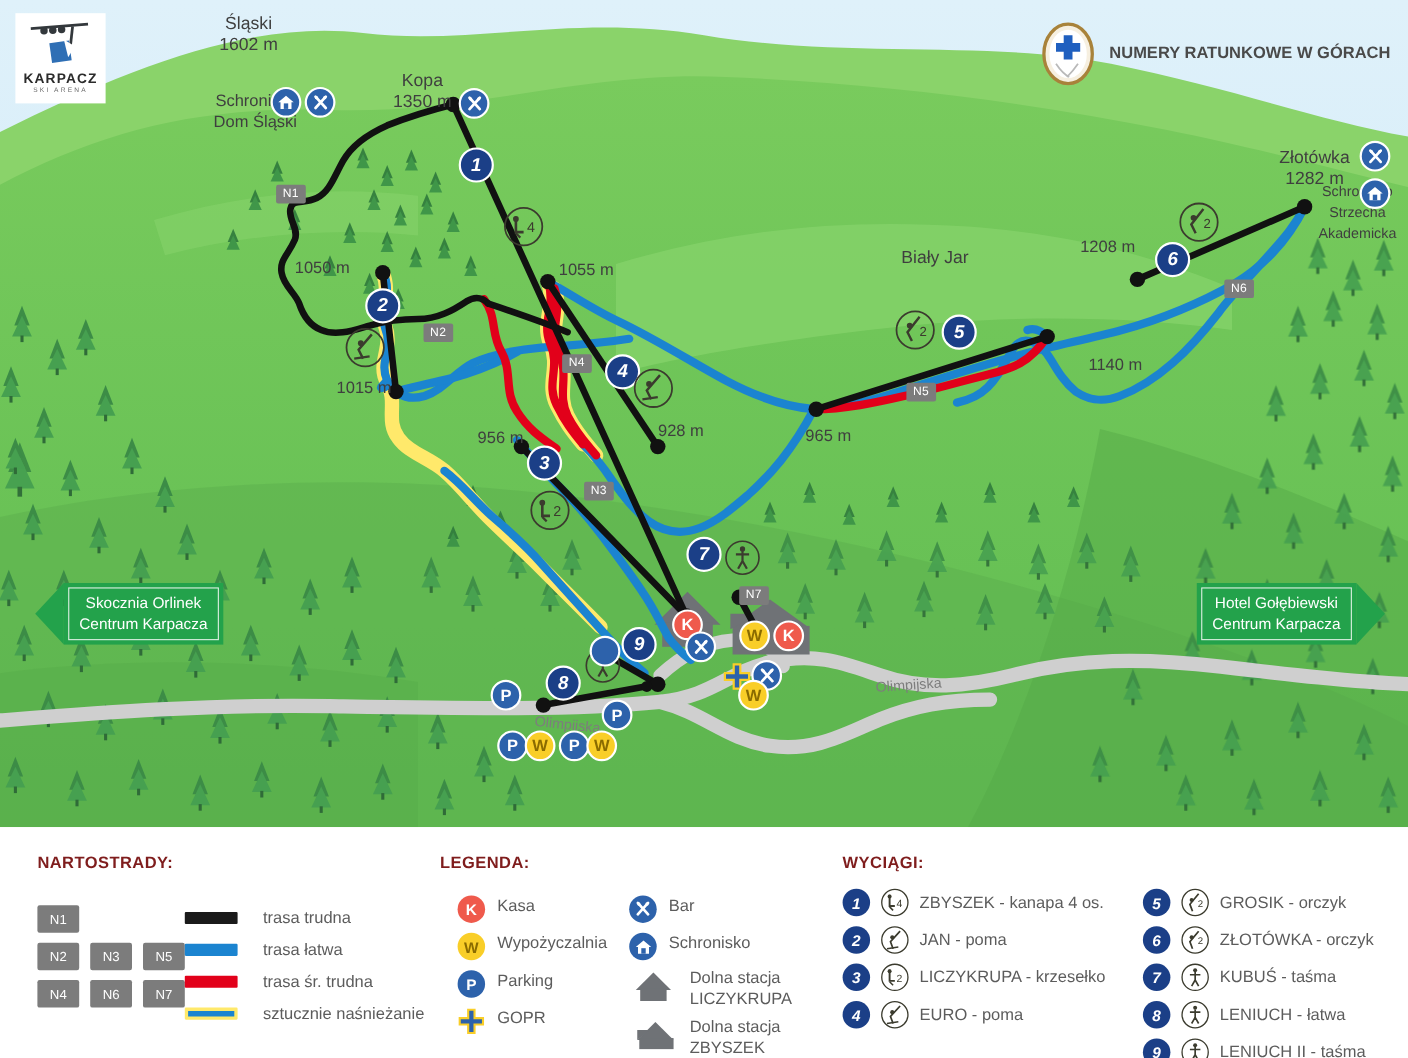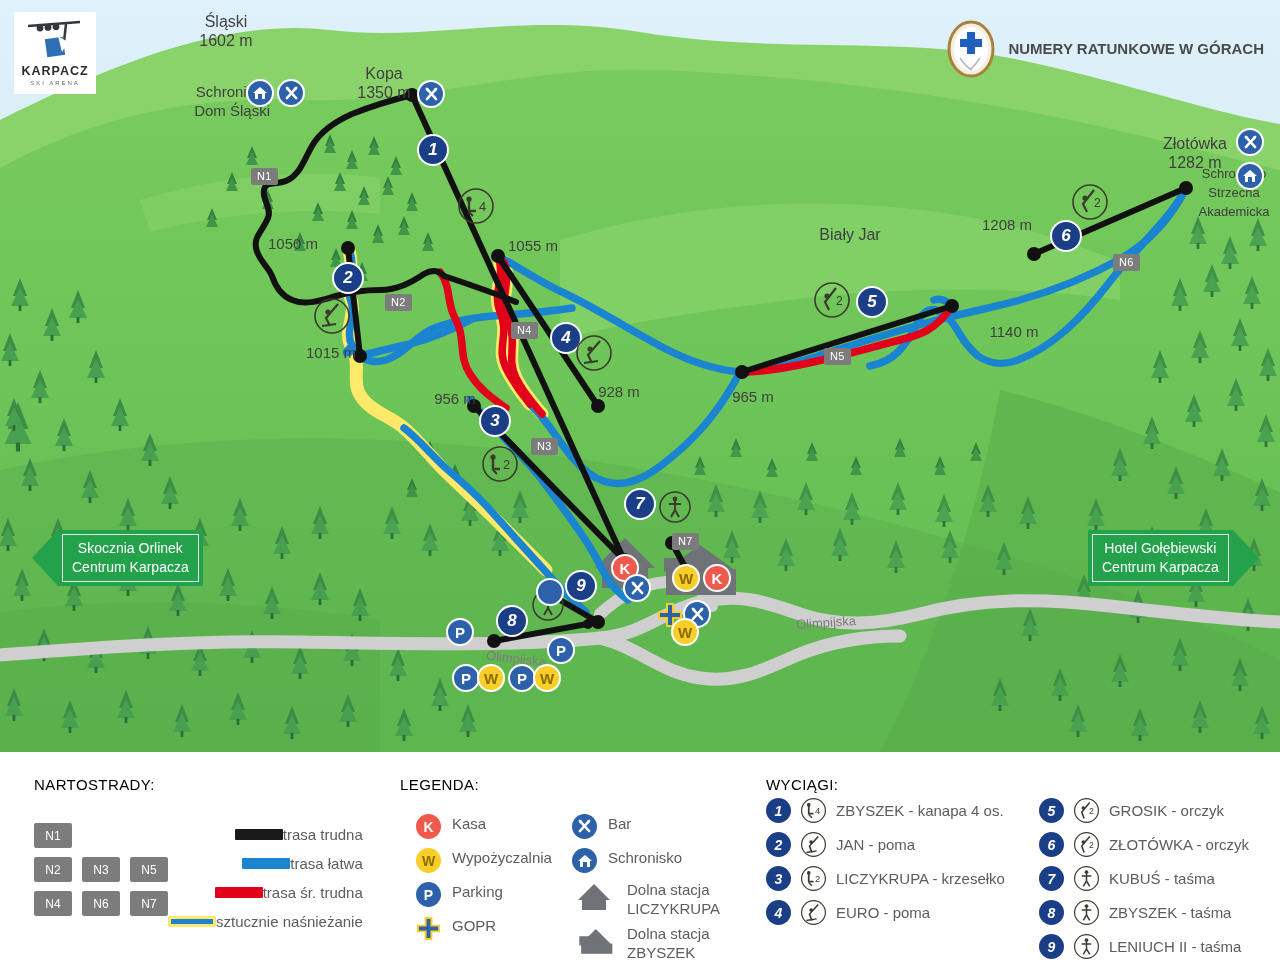--- a/index.html
+++ b/index.html
@@ -85,32 +85,32 @@
   
   #gopr { position:absolute; right:16px; top:20px; display:flex; align-items:center; gap:12px; }
   #gopr .txt { color:#4a4a4a; font-weight:bold; font-size:15px; line-height:22px; }
 
   
   #legend {
     position:absolute; left:0; top:752px; width:1280px; height:210px; background:#fff;
     display:flex; padding:24px 0 0 0;
   }
   .col-title {
-    color:#000000; font-weight:normal; font-size:15px; letter-spacing:.4px; margin-bottom:4px;
+    color:#7f1d1d; font-weight:bold; font-size:15px; letter-spacing:.4px; margin-bottom:14px;
   }
   
   #col-trails { width:400px; padding-left:34px; position:relative; }
   .ngrid { position:absolute; left:34px; top:47px; }
   .ngrid .row { display:flex; gap:10px; margin-bottom:9px; }
   .nchip {
     background:#7c7c7c; color:#fff; font-size:12px; width:38px; height:25px;
     display:flex; align-items:center; justify-content:center; border-radius:2px;
   }
   .difflist { position:absolute; left:168px; top:44px; }
-  .diffrow { display:flex; align-items:center; gap:0; height:29px;justify-content:flex-end; }
+  .diffrow { display:flex; align-items:center; gap:23px; height:29px; }
   .swatch { width:48px; height:11px; border-radius:1px; }
   .difftext { color:#5c5c5c; font-size:15px; }
 
   
   #col-legend { width:360px; position:relative; }
   .legitem { position:absolute; display:flex; align-items:flex-start; gap:11px; }
   .legitem .lbl { color:#5c5c5c; font-size:15px; line-height:19px; }
   .lgicon { width:25px; height:25px; border-radius:50%; display:flex; align-items:center;
             justify-content:center; color:#fff; font-weight:bold; font-size:14px; flex:none; }
   .lgicon.red{background:#ef5a4c;} .lgicon.yellow{background:#f9ce28;color:#8a6b00;}
@@ -856,21 +856,21 @@
             <div class="lname">KUBUŚ - taśma</div>
           </div>
 
           <div class="liftrow">
             <div class="lnum">8</div>
             <svg class="lpic" viewBox="0 0 34 34">
               <circle cx="17" cy="17" r="15" fill="none" stroke="#3b3b2e" stroke-width="1.5"></circle>
               <circle cx="17" cy="9" r="2.3" fill="#3b3b2e"></circle>
               <path d="M17,11 v9 M17,20 l-4,7 M17,20 l4,7 M11,14 h12" stroke="#3b3b2e" stroke-width="1.9" fill="none"></path>
             </svg>
-            <div class="lname">ZBYSZEK - taśma</div>
+            <div class="lname">LENIUCH - łatwa</div>
           </div>
 
           <div class="liftrow">
             <div class="lnum">9</div>
             <svg class="lpic" viewBox="0 0 34 34">
               <circle cx="17" cy="17" r="15" fill="none" stroke="#3b3b2e" stroke-width="1.5"></circle>
               <circle cx="17" cy="9" r="2.3" fill="#3b3b2e"></circle>
               <path d="M17,11 v9 M17,20 l-4,7 M17,20 l4,7 M11,14 h12" stroke="#3b3b2e" stroke-width="1.9" fill="none"></path>
             </svg>
             <div class="lname">LENIUCH II - taśma</div>

